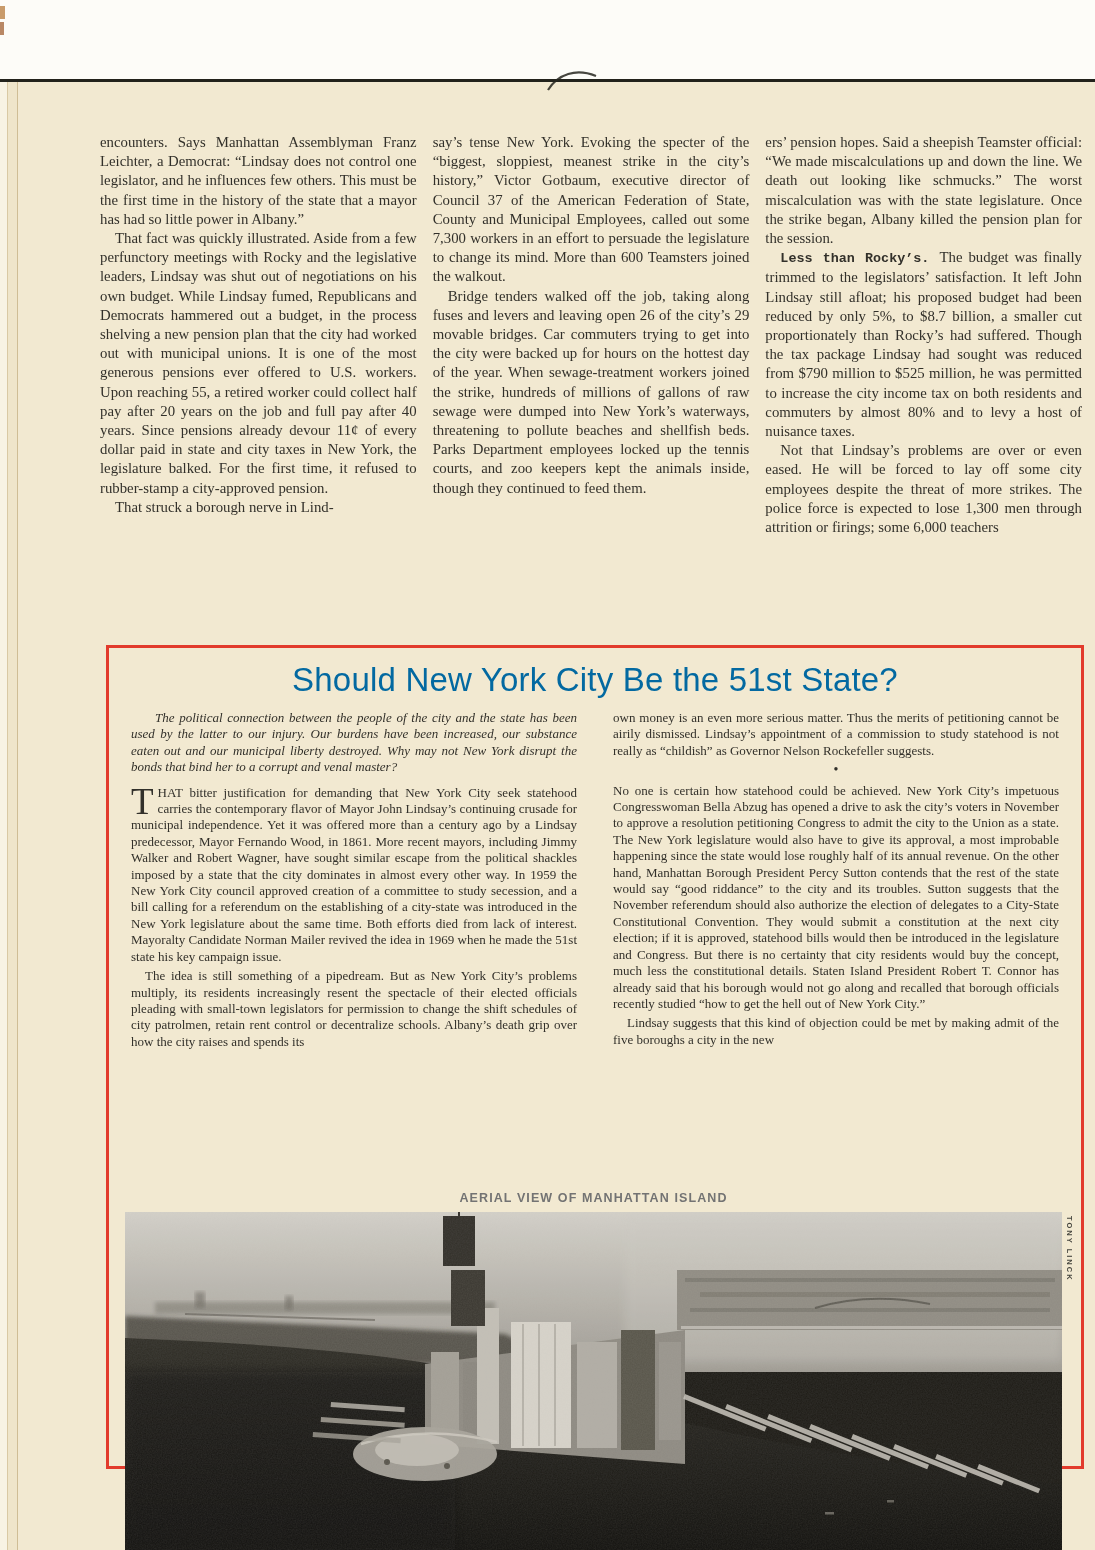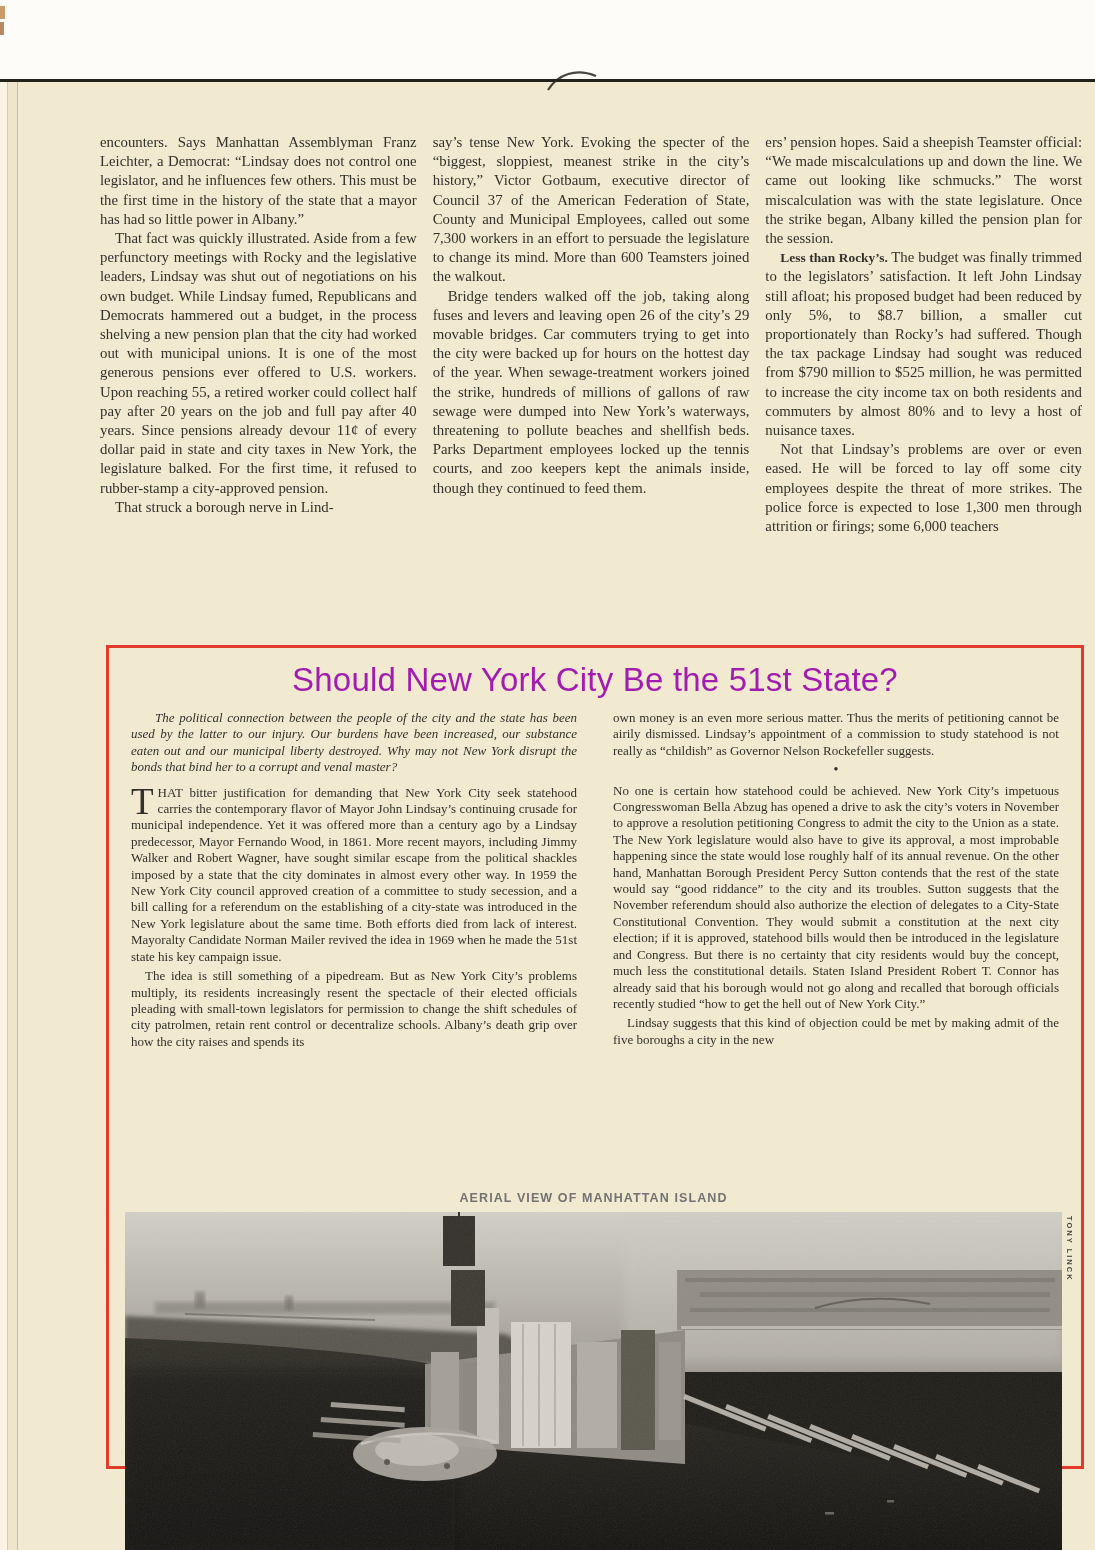--- a/index.html
+++ b/index.html
@@ -17,26 +17,26 @@
   .edge2 { position:absolute; left:8px; top:82px; bottom:0; width:9px; background:#efe5ca; border-right:1px solid #cfbd95; }
   .mark1 { position:absolute; left:0; top:6px; width:5px; height:13px; background:#c08a52; opacity:.85; }
   .mark2 { position:absolute; left:0; top:22px; width:4px; height:13px; background:#a86a40; opacity:.8; }
   .hair { position:absolute; left:546px; top:66px; }
 
   
   .cols { position:absolute; left:100px; top:133px; width:982px; display:flex; gap:16px; }
   .col { flex:1; font-size:14.8px; line-height:19.2px; text-align:justify; }
   .col p { margin:0; text-indent:15px; }
   .col p.cont { text-indent:0; }
-  .lead { font-family:Liberation Serif, serif; font-weight:bold; font-size:13.4px; }
+  .lead { font-family:Liberation Mono, monospace; font-weight:bold; font-size:13.4px; }
 
   
   .sbox { position:absolute; left:106px; top:645px; width:972px; height:818px; border:3px solid #e23b2c; }
   .stitle { margin:13px 0 0; text-align:center; font-family:"Liberation Sans","DejaVu Sans",sans-serif;
-            font-weight:normal; font-size:33px; color:#a21caf; letter-spacing:.2px; }
+            font-weight:normal; font-size:33px; color:#0369a1; letter-spacing:.2px; }
   .scols { display:flex; gap:36px; padding:11px 22px 0; }
   .scol { flex:1; font-size:13px; line-height:16.4px; text-align:justify; }
   .scol p { margin:0 0 3px; text-indent:14px; }
   .scol p.cont { text-indent:0; }
   .scol p.ital { font-style:italic; text-indent:24px; margin-bottom:9px; }
   .scol p.sep { text-align:center; text-indent:0; font-size:14px; margin:2px 0 4px; }
   .dropcap { float:left; font-size:37px; line-height:29px; padding:2px 4px 0 0; }
 
   
   .caption { position:absolute; left:125px; top:1191px; width:937px; text-align:center;
@@ -68,21 +68,21 @@
     <div class="col">
         <p class="cont">encounters. Says Manhattan Assemblyman Franz Leichter, a Democrat: “Lindsay does not control one legislator, and he influences few others. This must be the first time in the history of the state that a mayor has had so little power in Albany.”</p>
         <p>That fact was quickly illustrated. Aside from a few perfunctory meetings with Rocky and the legislative leaders, Lindsay was shut out of negotiations on his own budget. While Lindsay fumed, Republicans and Democrats hammered out a budget, in the process shelving a new pension plan that the city had worked out with municipal unions. It is one of the most generous pensions ever offered to U.S. workers. Upon reaching 55, a retired worker could collect half pay after 20 years on the job and full pay after 40 years. Since pensions already devour 11¢ of every dollar paid in state and city taxes in New York, the legislature balked. For the first time, it refused to rubber-stamp a city-approved pension.</p>
         <p>That struck a borough nerve in Lind-</p>
       </div>
     <div class="col">
         <p class="cont">say’s tense New York. Evoking the specter of the “biggest, sloppiest, meanest strike in the city’s history,” Victor Gotbaum, executive director of Council 37 of the American Federation of State, County and Municipal Employees, called out some 7,300 workers in an effort to persuade the legislature to change its mind. More than 600 Teamsters joined the walkout.</p>
         <p>Bridge tenders walked off the job, taking along fuses and levers and leaving open 26 of the city’s 29 movable bridges. Car commuters trying to get into the city were backed up for hours on the hottest day of the year. When sewage-treatment workers joined the strike, hundreds of millions of gallons of raw sewage were dumped into New York’s waterways, threatening to pollute beaches and shellfish beds. Parks Department employees locked up the tennis courts, and zoo keepers kept the animals inside, though they continued to feed them.</p>
       </div>
     <div class="col">
-        <p class="cont">ers’ pension hopes. Said a sheepish Teamster official: “We made miscalculations up and down the line. We came out looking like schmucks.” The worst miscalculation was with the state legislature. Once the strike began, Albany killed the pension plan for the session.</p>
+        <p class="cont">ers’ pension hopes. Said a sheepish Teamster official: “We made miscalculations up and down the line. We death out looking like schmucks.” The worst miscalculation was with the state legislature. Once the strike began, Albany killed the pension plan for the session.</p>
         <p><span class="lead">Less than Rocky’s. </span>The budget was finally trimmed to the legislators’ satisfaction. It left John Lindsay still afloat; his proposed budget had been reduced by only 5%, to $8.7 billion, a smaller cut proportionately than Rocky’s had suffered. Though the tax package Lindsay had sought was reduced from $790 million to $525 million, he was permitted to increase the city income tax on both residents and commuters by almost 80% and to levy a host of nuisance taxes.</p>
         <p>Not that Lindsay’s problems are over or even eased. He will be forced to lay off some city employees despite the threat of more strikes. The police force is expected to lose 1,300 men through attrition or firings; some 6,000 teachers</p>
       </div>
   </div>
 
   <div class="sbox">
     <h1 class="stitle">Should New York City Be the 51st State?</h1>
     <div class="scols">
       <div class="scol">
           <p class="ital">The political connection between the people of the city and the state has been used by the latter to our injury. Our burdens have been increased, our substance eaten out and our municipal liberty destroyed. Why may not New York disrupt the bonds that bind her to a corrupt and venal master?</p>

